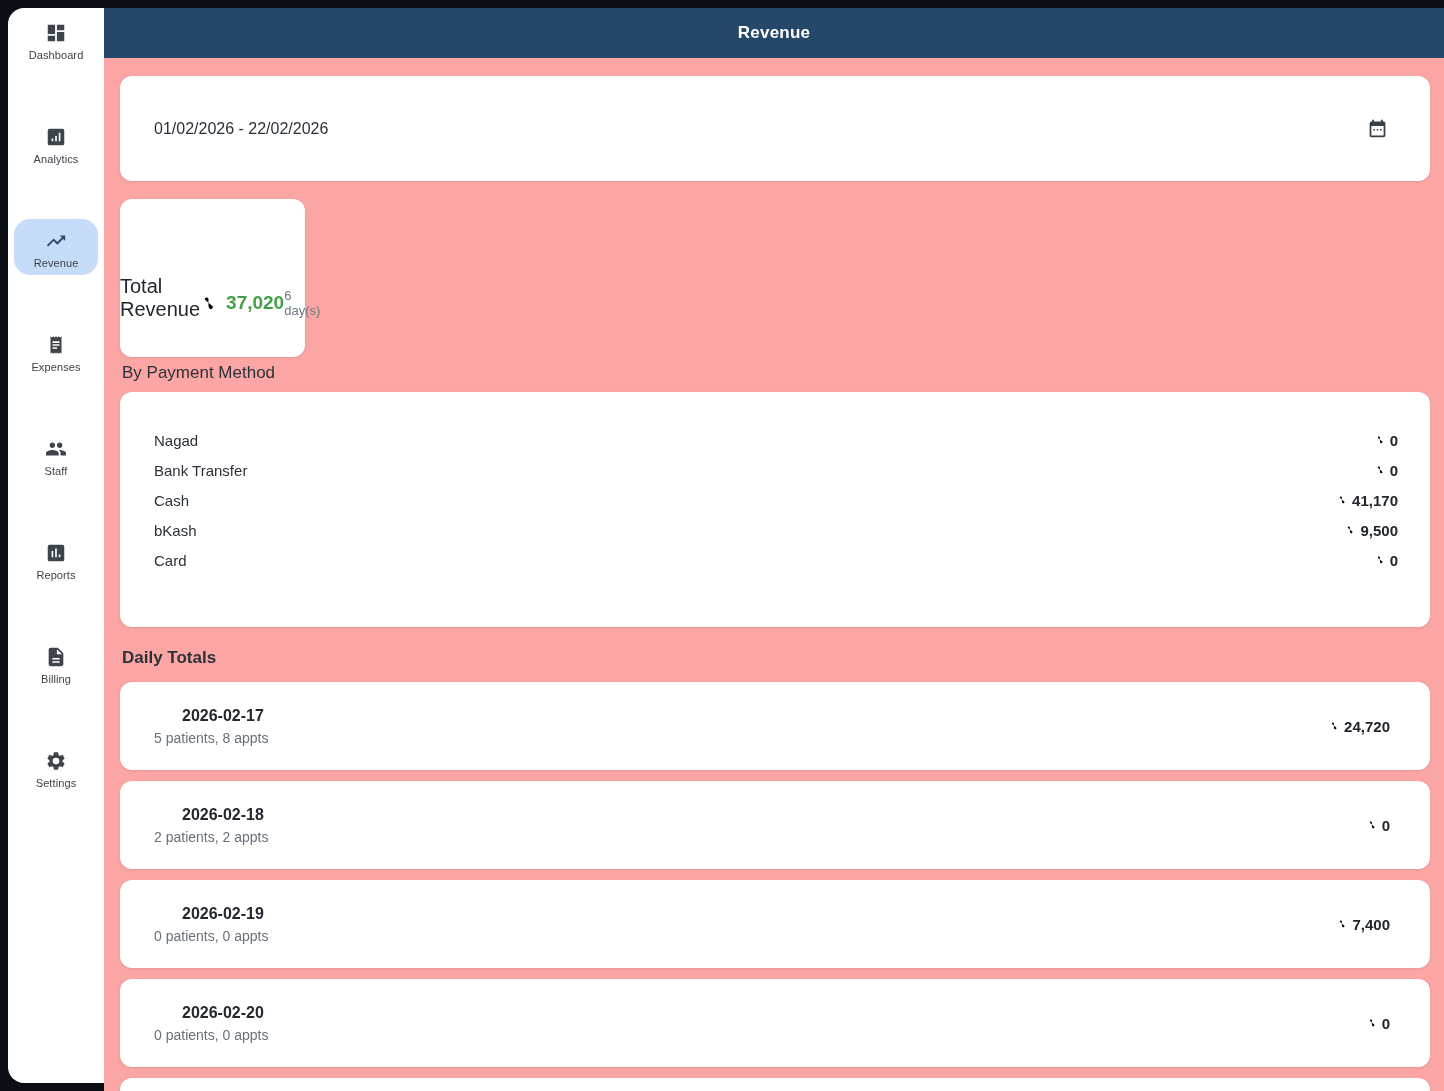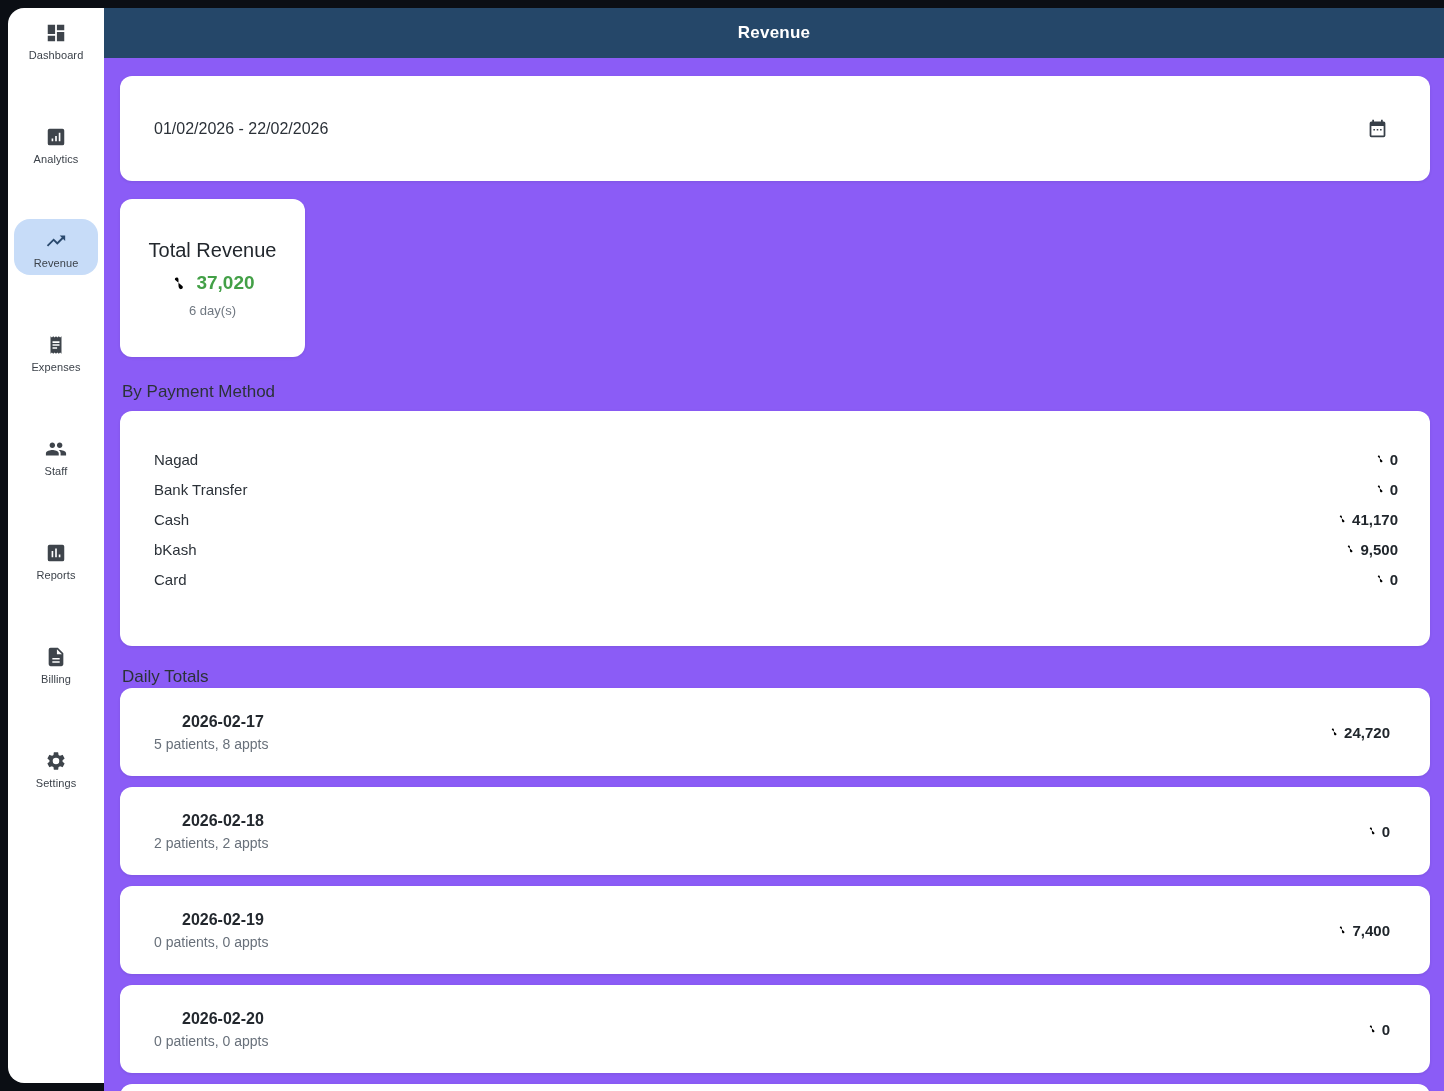--- a/index.html
+++ b/index.html
@@ -12,35 +12,35 @@
     flex-direction:column;align-items:center;justify-content:flex-start;padding-top:11px;
     box-sizing:border-box;cursor:pointer;}
   .nav-item.active{background:#c7dcf8;}
   .nav-icon{width:22px;height:22px;display:block;}
   .nav-icon svg{width:22px;height:22px;display:block;fill:#3e444b;}
   .nav-item.active .nav-icon svg{fill:#2b4a6e;}
   .nav-label{font-size:11px;color:#3c424a;margin-top:5px;letter-spacing:.1px;}
   .main{position:absolute;left:104px;top:8px;right:0;bottom:0;display:flex;flex-direction:column;}
   .appbar{height:50px;background:#254769;display:flex;align-items:center;justify-content:center;flex:none;}
   .appbar-title{color:#ffffff;font-size:17px;font-weight:700;letter-spacing:.2px;}
-  .content{flex:1;background:#8b5cf6;overflow:hidden;padding:18px 14px 0 16px;box-sizing:border-box;}
+  .content{flex:1;background:#fca5a5;overflow:hidden;padding:18px 14px 0 16px;box-sizing:border-box;}
   .card{background:#ffffff;border-radius:12px;box-shadow:0 1px 3px rgba(20,30,50,.10);box-sizing:border-box;}
   .date-card{height:105px;display:flex;align-items:center;justify-content:space-between;
     padding:0 42px 0 34px;margin-bottom:18px;cursor:pointer;}
   .date-text{font-size:16px;color:#2b3138;}
   .cal-icon svg{width:21px;height:21px;fill:#373f48;display:block;}
-  .summary-card{width:185px;height:158px;margin-bottom:24px;display:flex;flex-direction:column;
+  .summary-card{width:185px;height:158px;margin-bottom:5px;display:flex;
     align-items:center;padding-top:40px;}
   .sum-title{font-size:20px;color:#22272d;}
   .sum-amount{margin-top:10px;display:flex;align-items:center;gap:7px;color:#43a047;
     font-size:19px;font-weight:700;}
   .sum-amount .taka{width:19px;height:21px;}
   .sum-period{margin-top:9px;font-size:13px;color:#6f7780;}
   .section-h{font-size:17px;font-weight:400;color:#2b3238;margin:0 0 8px 2px;line-height:22px;}
-  .section-h.second{margin-top:20px;margin-bottom:0;}
+  .section-h.second{margin-top:20px;margin-bottom:13px;font-weight:bold;}
   .pm-card{padding:33px 32px 52px 34px;margin-bottom:0;}
   .pm-row{height:30px;display:flex;align-items:center;justify-content:space-between;}
   .pm-label{font-size:15px;color:#2b3138;}
   .amount{display:flex;align-items:center;gap:4px;font-size:15px;font-weight:700;color:#20262c;}
   .amount .taka{width:11px;height:14px;}
   .taka{display:block;}
   .daily-card{height:88px;margin-bottom:11px;display:flex;align-items:center;
     justify-content:space-between;padding:0 40px 0 34px;}
   .d-date{font-size:16px;font-weight:600;color:#23282e;margin-left:28px;}
   .d-meta{font-size:14px;color:#68707a;margin-top:5px;}

